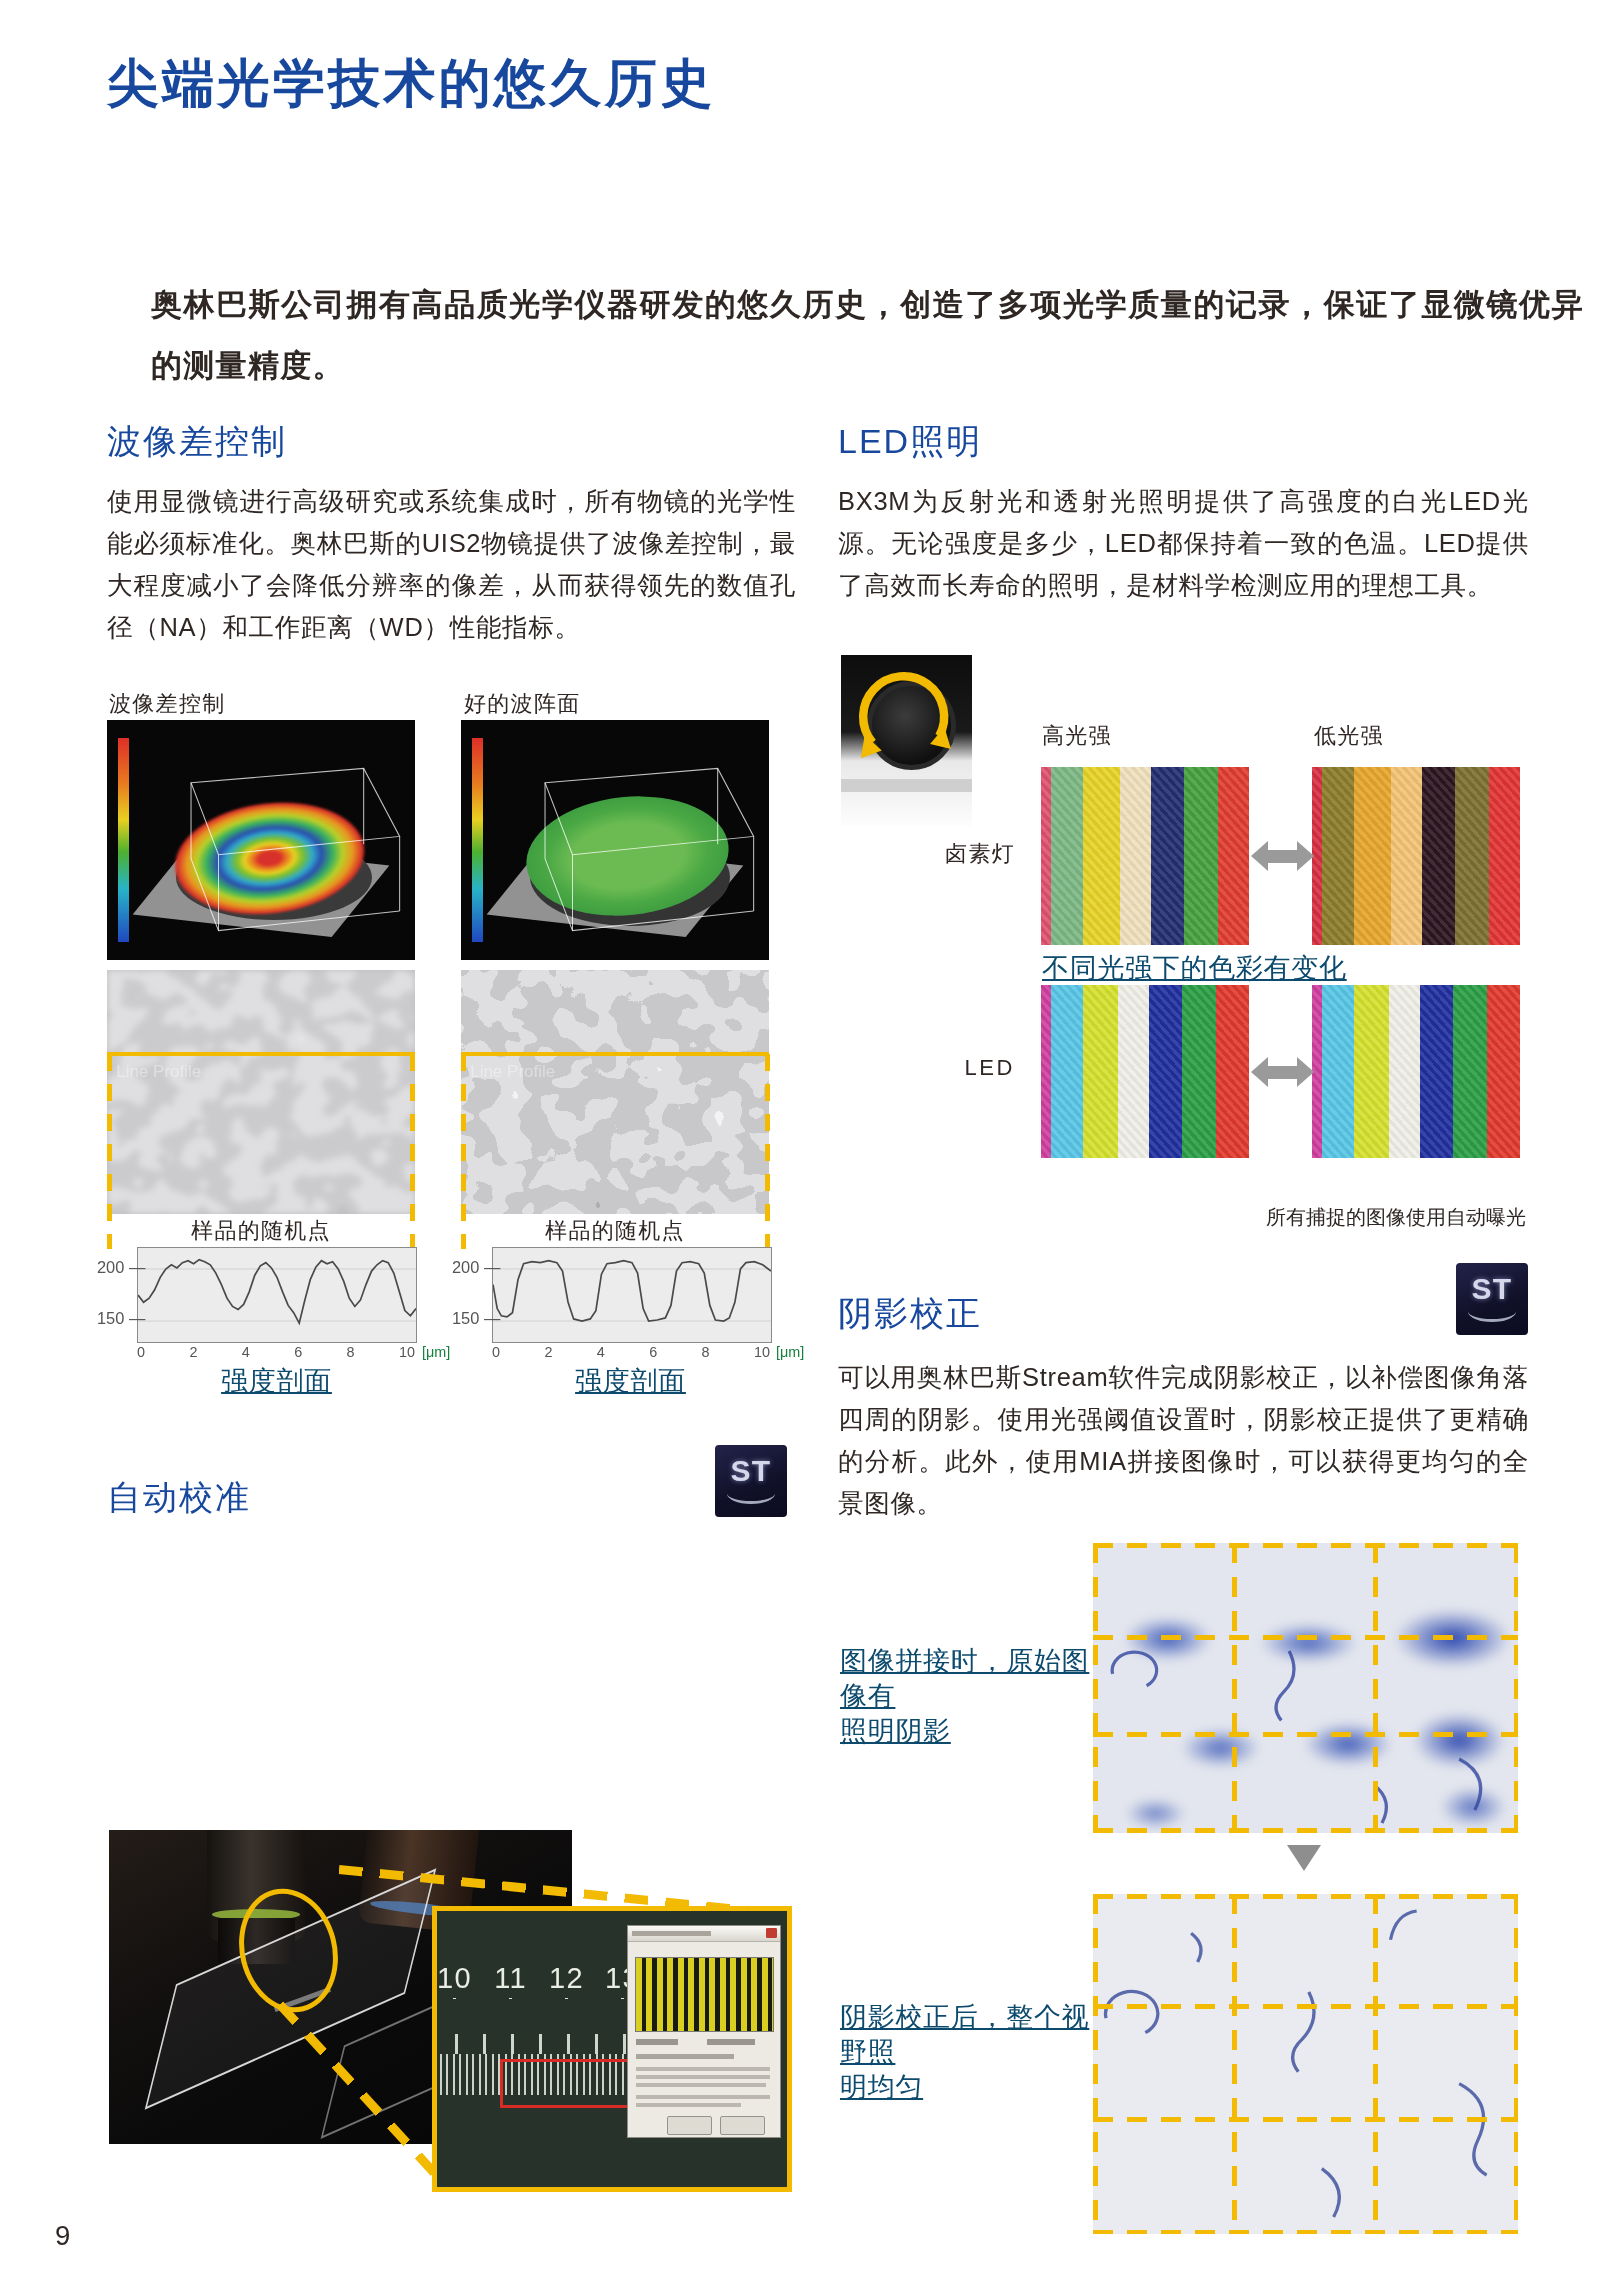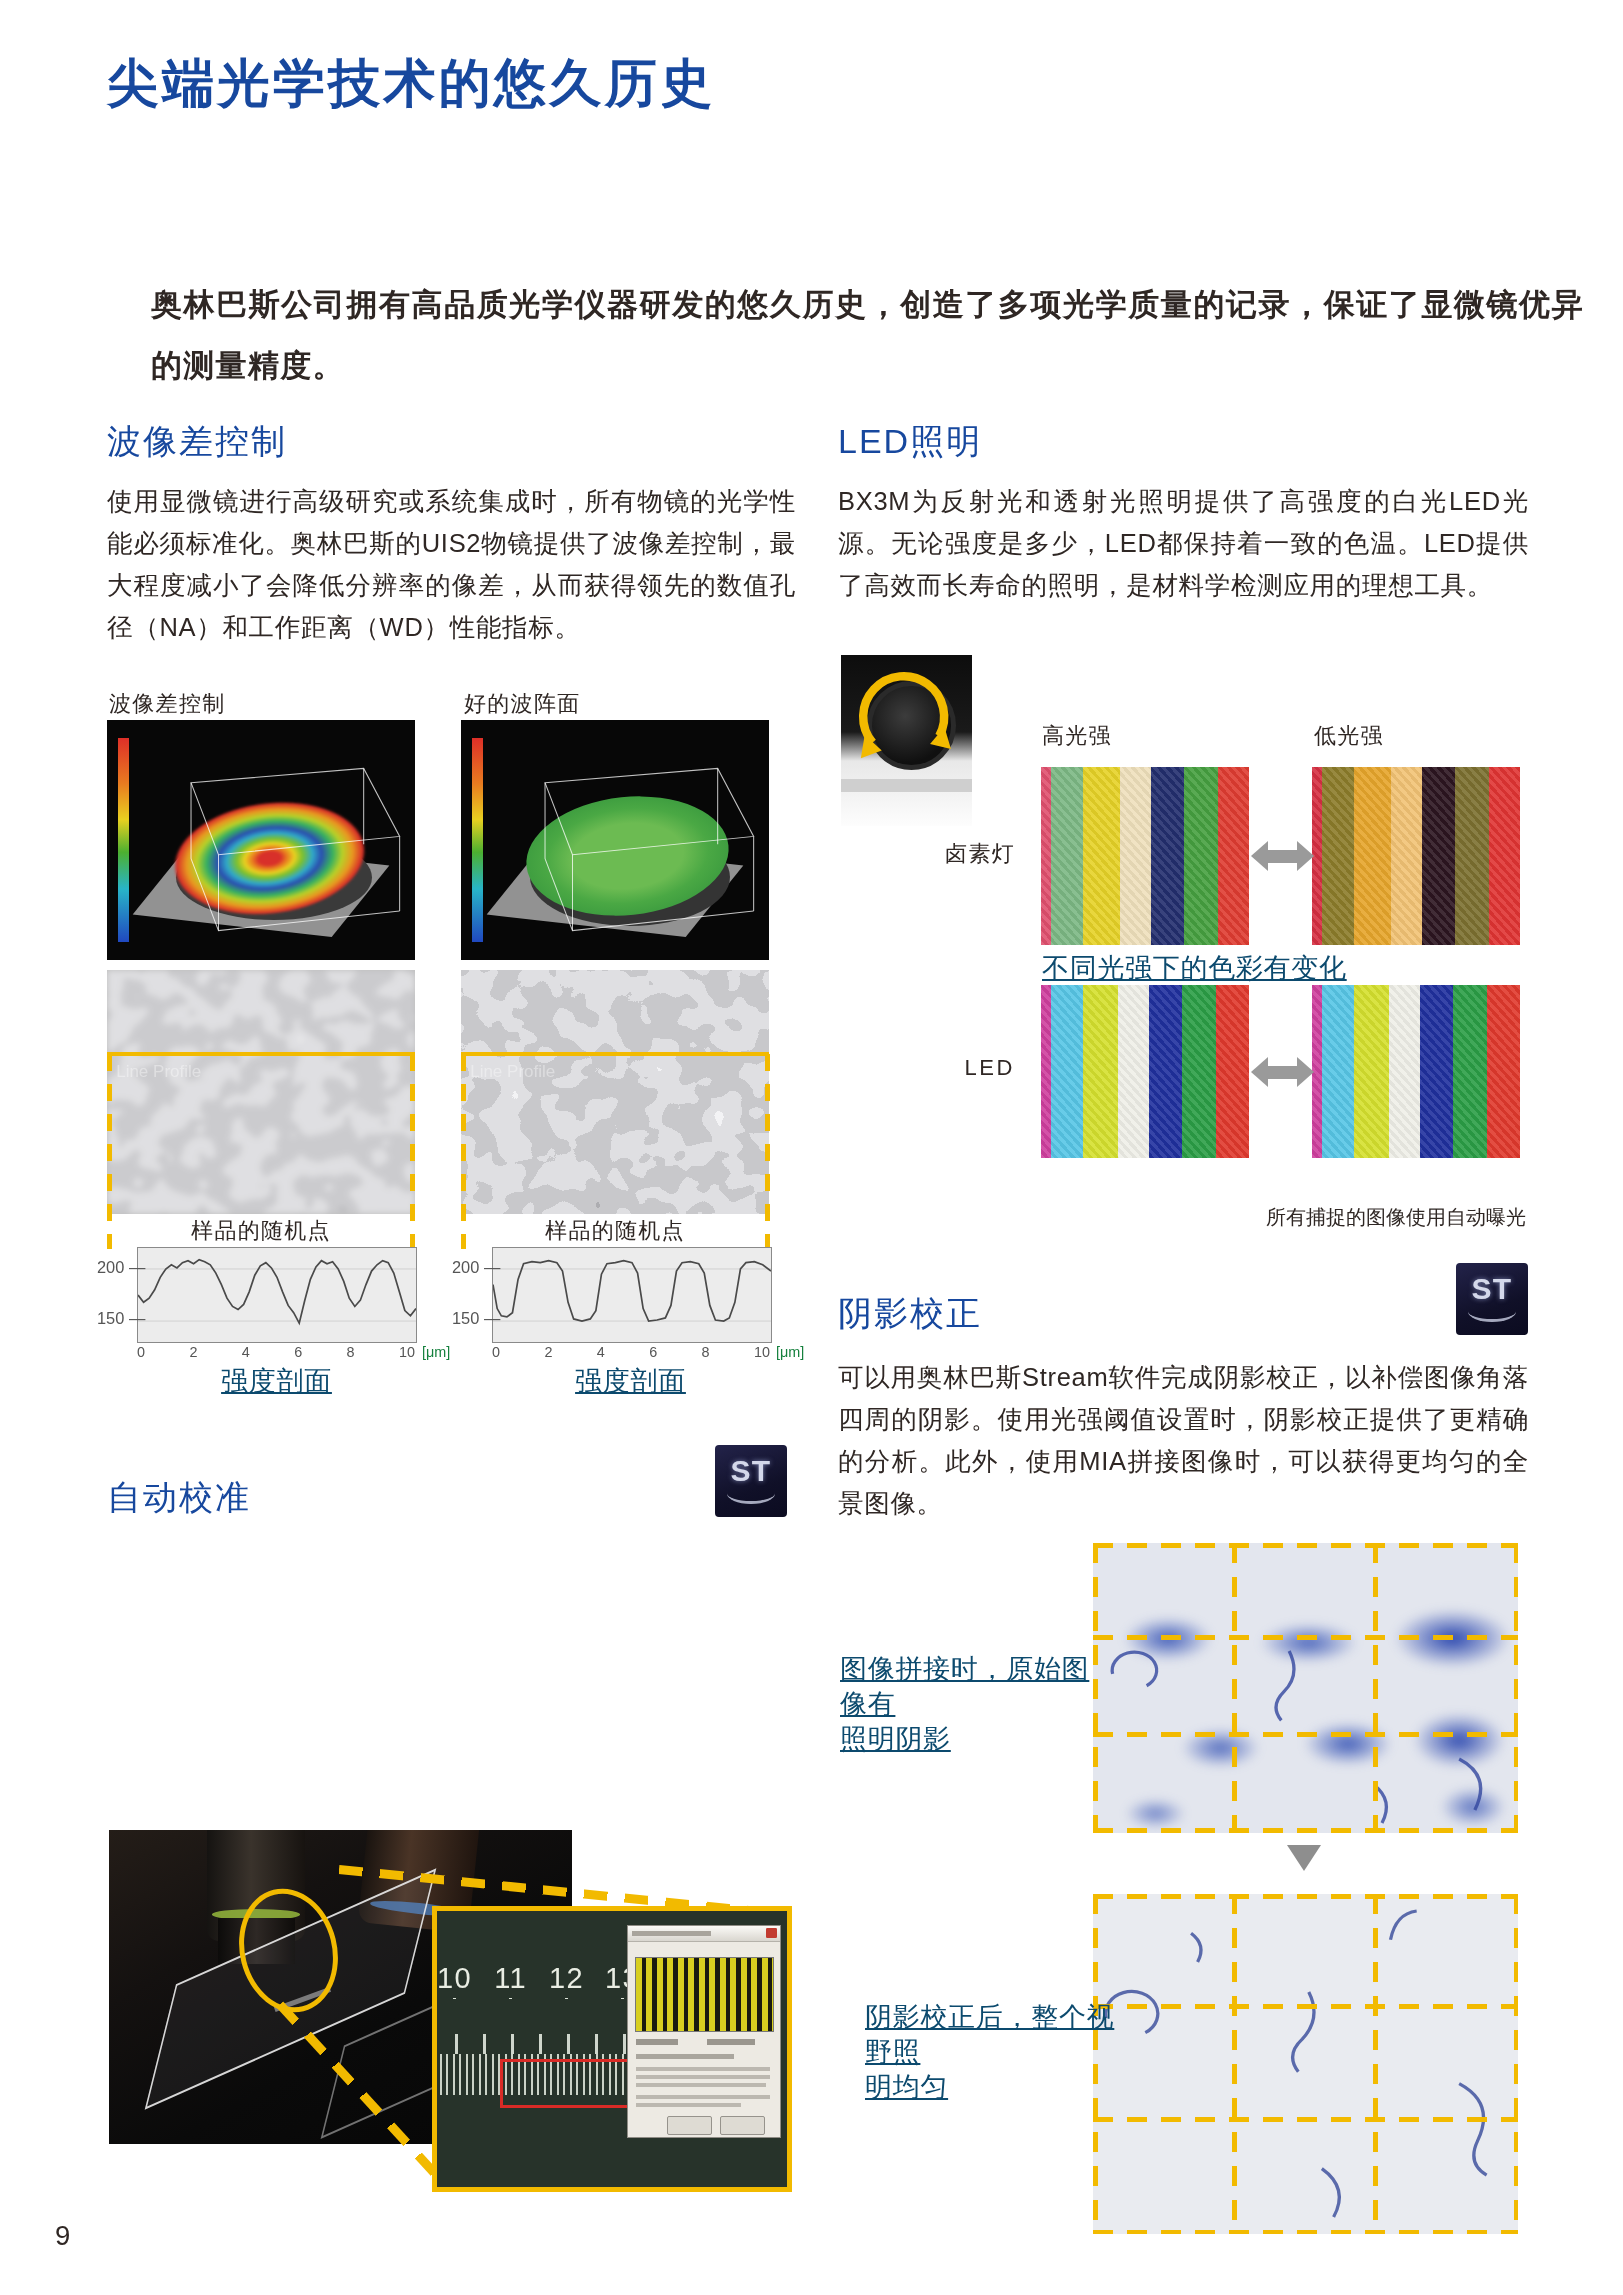--- a/index.html
+++ b/index.html
@@ -354,21 +354,21 @@
     </svg>
     <div class="gridv" style="left:0;"></div>
       <div class="gridv" style="left:139px;"></div>
       <div class="gridv" style="left:280px;"></div>
       <div class="gridv" style="left:421px;"></div>
     <div class="gridh" style="top:0;"></div>
       <div class="gridh" style="top:92px;"></div>
       <div class="gridh" style="top:189px;"></div>
       <div class="gridh" style="top:285px;"></div>
   </div>
-  <div class="abs cap" style="left:840px;top:1644px;width:262px;line-height:35px;white-space:pre-line;margin-top:8px;">图像拼接时，原始图像有
+  <div class="abs cap" style="left:840px;top:1644px;width:262px;line-height:35px;white-space:pre-line;">图像拼接时，原始图像有
 照明阴影</div>
 
   <div class="abs" style="left:1287px;top:1845px;width:0;height:0;border-left:17.7px solid transparent;border-right:17.7px solid transparent;border-top:26px solid #8e8e8e;"></div>
 
   <div class="tile" style="left:1093px;top:1894px;width:425px;height:340px;background:#e9ebf0;">
     <svg class="abs" style="left:0;top:0;" width="425" height="340" viewBox="0 0 650 520">
       <g fill="none" stroke="#42549f" stroke-width="5" opacity=".85">
         <path d="M20,190 a40,34 0 1 1 60,22"></path>
           <path d="M330,150 q20,40 -10,72 q-26,24 -6,50"></path>
           <path d="M455,70 q8,-40 40,-44"></path>
@@ -380,18 +380,18 @@
     </svg>
     <div class="gridv" style="left:0;"></div>
       <div class="gridv" style="left:139px;"></div>
       <div class="gridv" style="left:280px;"></div>
       <div class="gridv" style="left:421px;"></div>
     <div class="gridh" style="top:0;"></div>
       <div class="gridh" style="top:110px;"></div>
       <div class="gridh" style="top:223px;"></div>
       <div class="gridh" style="top:336px;"></div>
   </div>
-  <div class="abs cap" style="left:865px;top:2000px;width:275px;line-height:35px;white-space:pre-line;">阴影校正后，整个视野照
+  <div class="abs cap" style="left:840px;top:2000px;width:275px;line-height:35px;white-space:pre-line;">阴影校正后，整个视野照
 明均匀</div>
 
   <div class="abs pgnum" style="left:55px;top:2220px;">9</div>
 </div>
 
 
 </body></html>

